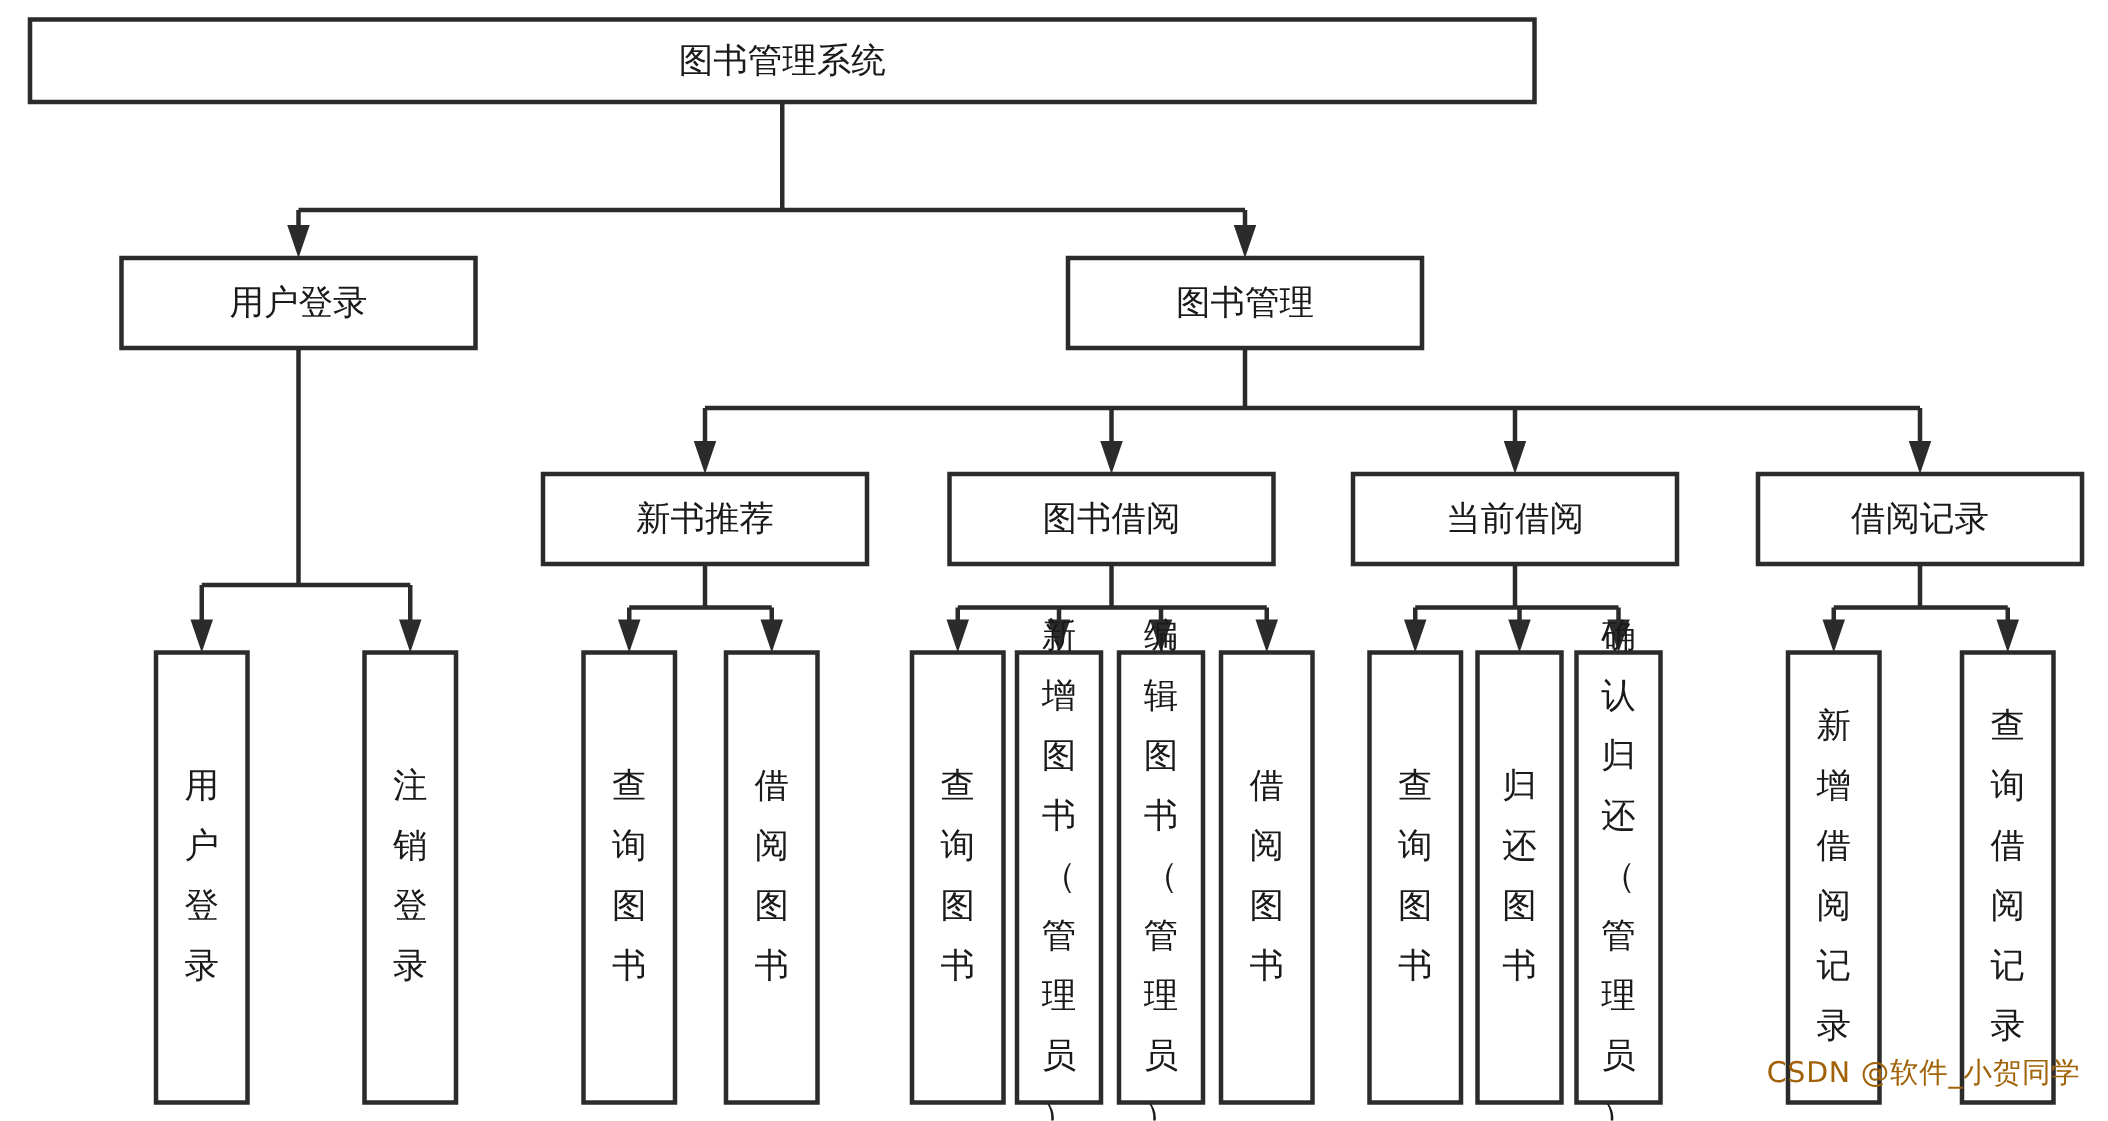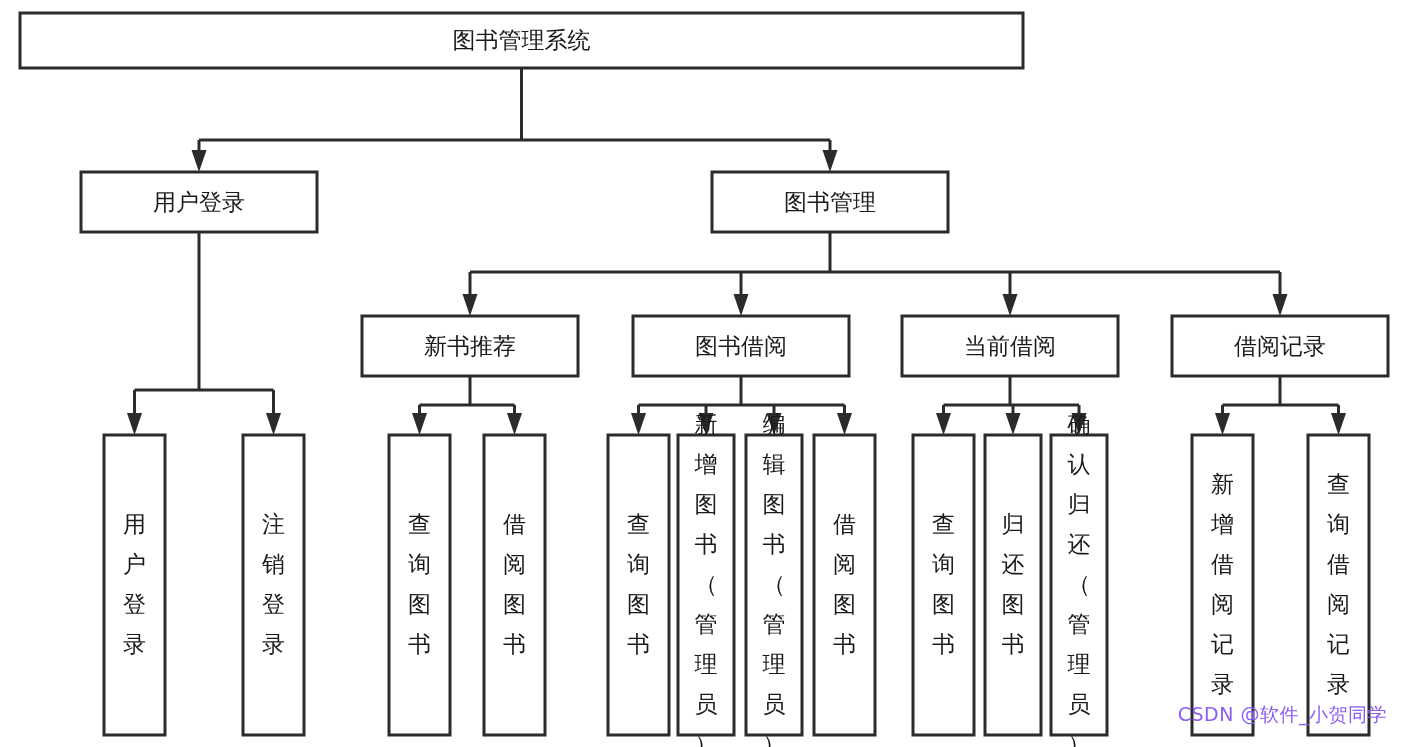--- a/index.html
+++ b/index.html
@@ -61,21 +61,21 @@
     fill: #1a1a1a;
     text-anchor: middle;
     dominant-baseline: middle;
   }
   .watermark {
     position: absolute;
     right: 18px;
     bottom: 6px;
     font-family: "DejaVu Sans", "Liberation Sans", sans-serif;
     font-size: 19px;
-    color: #8b5cf6;
+    color: #a16207;
     white-space: nowrap;
     letter-spacing: 0.5px;
     user-select: none;
   }
 </style>
 </head>
 <body>
 
 <div id="diagram-root">
   <svg class="diagram-canvas" id="diagram-svg" viewBox="0 0 1405 747" xmlns="http://www.w3.org/2000/svg">

